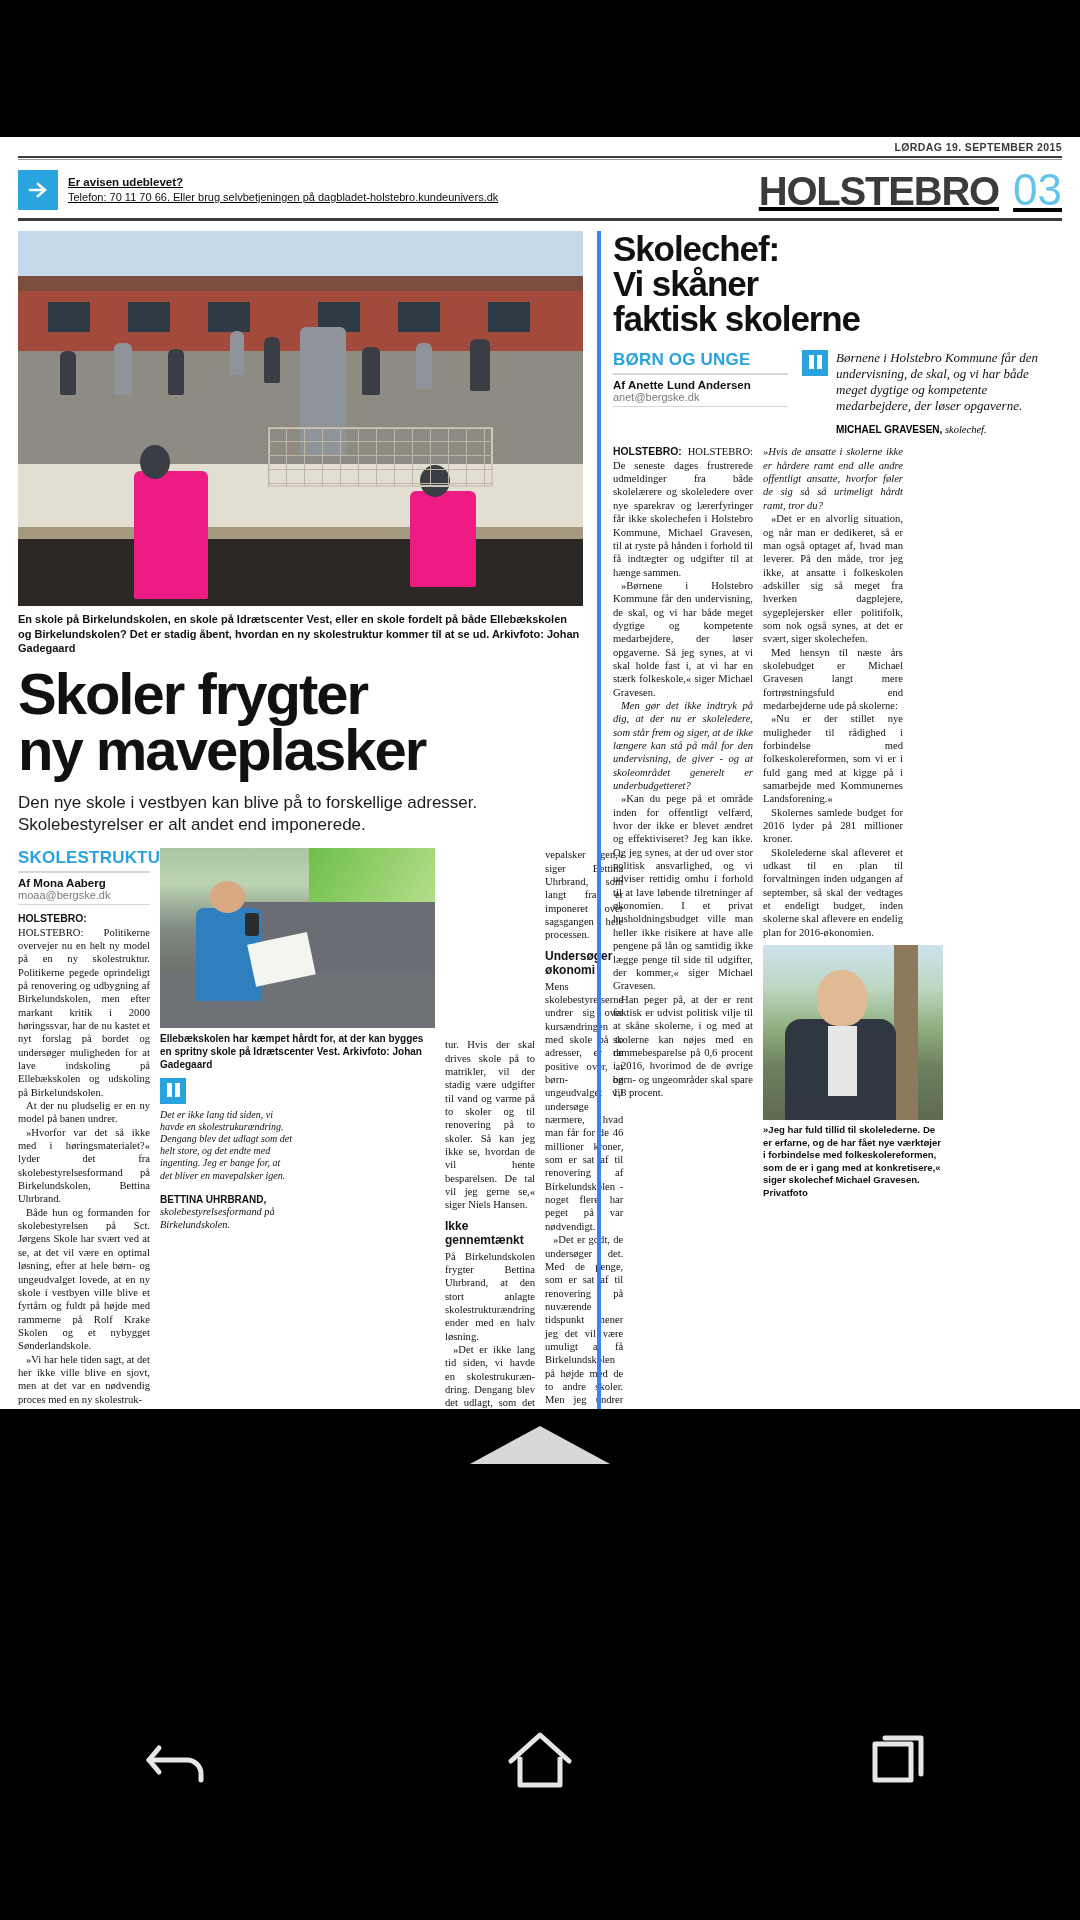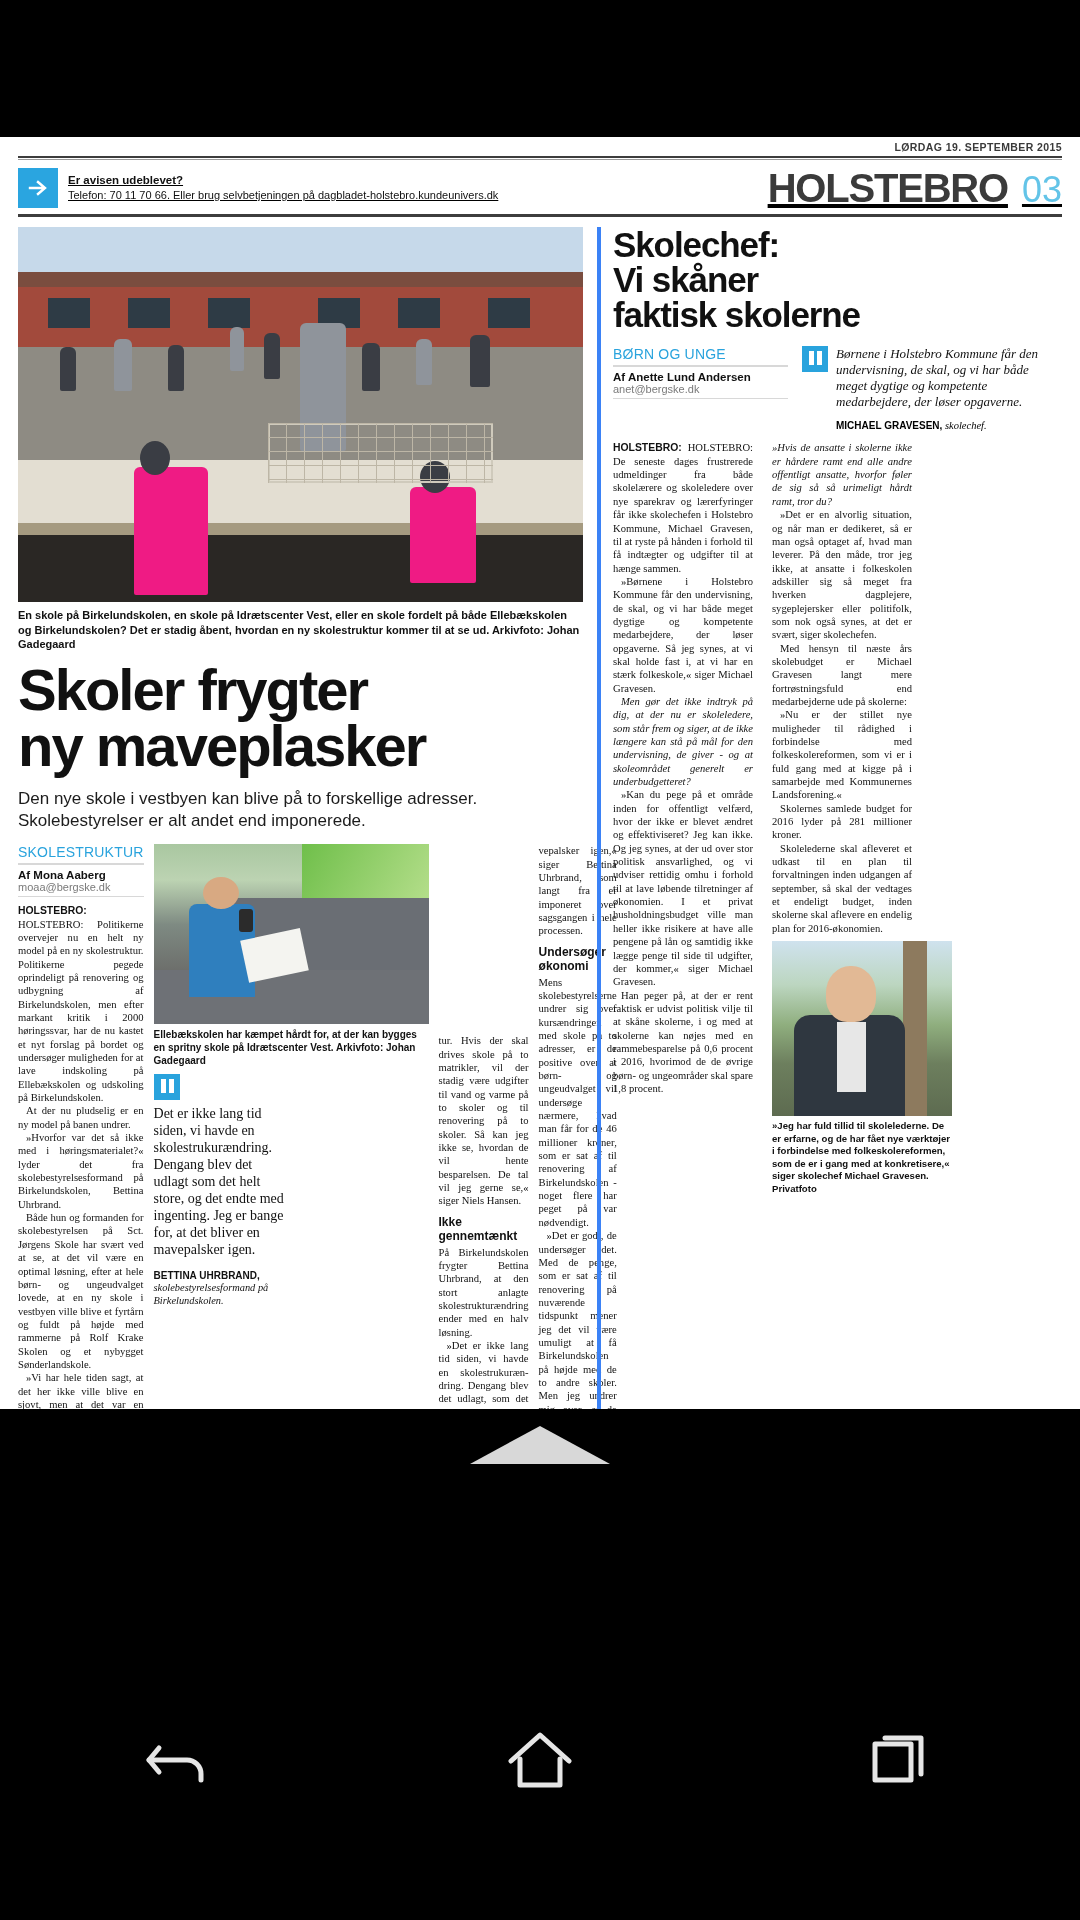--- a/index.html
+++ b/index.html
@@ -42,21 +42,21 @@
     flex: 0 0 40px;
   }
   .arrow-box svg { display:block; }
   .mh-text .mh-t1 { font-size: 11.5px; font-weight: 700; color:#111; line-height: 1.3; }
   .mh-text .mh-t2 { font-size: 11px; color:#111; line-height: 1.35; }
   .mh-right { display:flex; align-items: baseline; gap: 14px; }
   .mh-city {
     font-size: 40px; font-weight: 800; letter-spacing: -1.2px;
     color: #3b3b3b; line-height: 1;
   }
-  .mh-pageno { font-size: 36px; font-weight: 300; color:#63c4e8; line-height: 1; }
+  .mh-pageno { font-size: 44px; font-weight: 300; color:#63c4e8; line-height: 1; }
 
   .rule-thick { border-top: 3px solid #3d3d3d; margin-bottom: 10px; }
 
   
   .body-wrap { display: flex; gap: 14px; }
   .col-left  { width: 565px; }
   .col-right { width: 465px; border-left: 4px solid #3b82f6; padding-left: 12px; }
 
   
   .hero-photo {
@@ -89,21 +89,21 @@
     font-family: "Liberation Sans", sans-serif;
     font-weight: 800; font-size: 58px; line-height: .97;
     letter-spacing: -2px; color: #111; margin: 10px 0 0 0;
   }
   .subhead-l {
     font-size: 17px; line-height: 1.3; color: #1c1c1c; margin: 14px 0 12px 0;
     font-family: "Liberation Sans", sans-serif;
   }
 
   
-  .kicker { font-size: 14px; font-weight: 400; color: #29a3dd; letter-spacing: .2px; }
+  .kicker { font-size: 17px; font-weight: 700; color: #29a3dd; letter-spacing: .2px; }
   .kicker-rule { border-top: 2px solid #d8d8d8; margin: 3px 0 4px 0; }
   .byline-name { font-size: 11.5px; font-weight: 800; color:#111; }
   .byline-mail { font-size: 11px; color:#7a7a7a; }
   .byline-rule { border-top: 1px solid #d8d8d8; margin: 3px 0 7px 0; }
 
   
   .artcols { display: flex; gap: 10px; }
   .artcol { width: 132px; }
   .artcol.w2 { width: 137px; }
   p.body {
@@ -140,43 +140,43 @@
   }
 
   
   .pullquote { width: 132px; padding-top: 6px; }
   .pq-mark { width: 26px; height: 26px; background:#29a3dd; position: relative; margin-bottom: 5px; }
   .pq-mark:before, .pq-mark:after {
     content:""; position:absolute; top:5px; width:5px; height:14px; background:#fff;
   }
   .pq-mark:before { left:7px; } .pq-mark:after { left:15px; }
   .pq-text {
-    font-family: "Liberation Serif", serif; 
-    font-size: 14px; line-height: 1.22; color:#111;
+    font-family: "Liberation Serif", serif; font-style: italic;
+    font-size: 10px; line-height: 1.22; color:#111;
   }
   .pq-attr-name { font-family:"Liberation Sans", sans-serif; font-weight:800; font-size:10px; margin-top:12px; color:#111;}
   .pq-attr-role { font-family:"Liberation Serif", serif; font-style:italic; font-size:10.4px; line-height:1.25; color:#111;}
 
   
   .right-head {
     font-family:"Liberation Sans", sans-serif; font-weight:800;
     font-size: 35px; line-height: 1.0; letter-spacing:-1.1px; color:#111;
   }
   .right-sub { font-size: 15px; line-height:1.32; color:#1c1c1c; margin-top: 12px; }
   .right-meta { display:flex; gap: 14px; margin-top: 14px; }
   .rm-left { width: 175px; }
   .rm-right { width: 255px; display:flex; gap:8px; }
   .rq-text {
     font-family:"Liberation Serif", serif; font-style: italic;
     font-size: 13px; line-height: 1.24; color:#111;
   }
   .rq-attr { font-family:"Liberation Serif", serif; font-size:10.5px; margin-top:10px; }
   .rq-attr b { font-family:"Liberation Sans", sans-serif; font-size:10px; }
 
-  .rcols { display:flex; gap: 19px; margin-top: 10px; }
+  .rcols { display:flex; gap: 10px; margin-top: 10px; }
   .rcol { width: 140px; }
 
   
   .portrait {
     width: 180px; height: 175px; position: relative; overflow: hidden;
     background: linear-gradient(#cfe2ee 0%, #bcd6c0 25%, #8fae7e 48%, #6d7f5e 70%, #5d6b50 100%);
     margin-top: 6px;
   }
   .pt-post { position:absolute; right:14%; top:0; width:13%; height:100%; background:#8d7a5e; }
   .pt-jacket { position:absolute; left:12%; top:42%; width:62%; height:58%; background:#2f3740; border-radius:16px 16px 0 0;}

